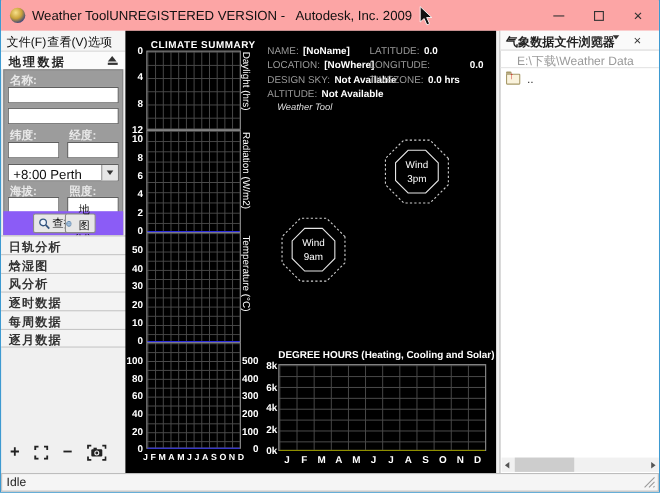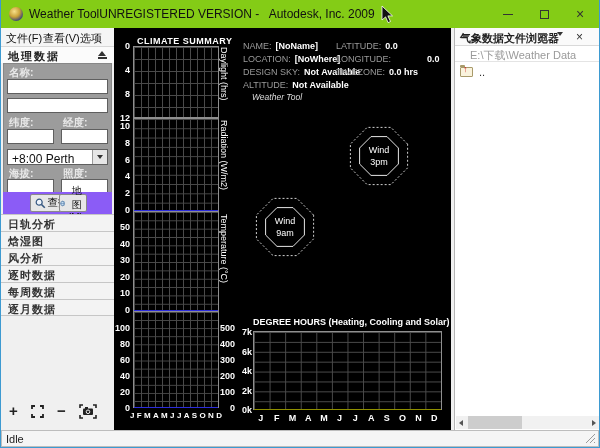--- a/index.html
+++ b/index.html
@@ -3,21 +3,21 @@
 <meta charset="utf-8">
 <style>
   * { margin:0; padding:0; box-sizing:border-box; }
   html,body { width:600px; height:448px; }
   body { font-family:"Liberation Sans","DejaVu Sans",sans-serif; }
   .window { position:relative; width:600px; height:448px; background:#f0f0f0;
             box-shadow: inset 0 0 0 1px #3d9ad1; overflow:hidden; }
   .abs { position:absolute; }
 
   
-  .titlebar { position:absolute; left:1px; top:0; right:1px; height:28px; background:#84cc16; }
+  .titlebar { position:absolute; left:1px; top:0; right:1px; height:28px; background:#fca5a5; }
   .app-icon { position:absolute; left:8px; top:7px; width:14px; height:14px; border-radius:50%;
               background: radial-gradient(circle at 38% 32%, #f7e08a 0%, #caa23a 42%, #31407f 78%, #1c2450 100%); }
   .win-title { position:absolute; left:28px; top:7px; font-size:12px; color:#111; white-space:pre; }
   .cap-btn { position:absolute; top:0; height:28px; width:36px; display:flex; align-items:center; justify-content:center; }
   .glyph-min { width:10px; height:0; border-top:1px solid #333; display:block; }
   .glyph-max { width:9px; height:9px; border:1px solid #333; display:block; }
   .glyph-close { font-size:14px; color:#333; line-height:1; }
 
   
   .menubar { position:absolute; left:1px; top:28px; width:113px; height:19px; background:#f5f5f5; }
@@ -250,21 +250,21 @@
 
     <div class="tickcol" style="left:105px; top:295px; width:16px; height:90px;">
         <span>500</span>
         <span>400</span>
         <span>300</span>
         <span>200</span>
         <span>100</span>
         <span>0</span>
       </div>
     <div class="tickcol" style="left:122px; top:299px; width:16px; height:88px;">
-        <span>7k</span>
+        <span>8k</span>
         <span>6k</span>
         <span>4k</span>
         <span>2k</span>
         <span>0k</span>
       </div>
 
     <div class="months" style="left:16px; top:383px; width:92px;">
         <span>J</span>
         <span>F</span>
         <span>M</span>

